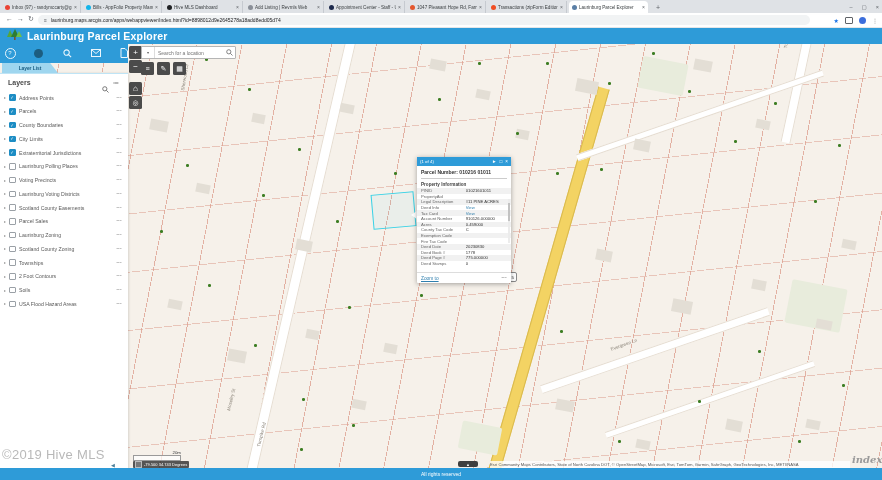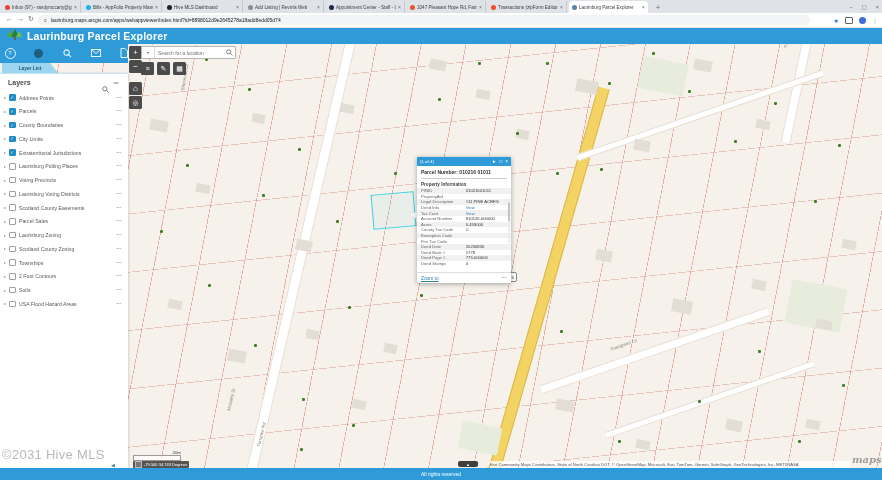--- a/index.html
+++ b/index.html
@@ -522,22 +522,22 @@
   </div>
 
   <div class="scalebar">
     <div class="scalelabel">20m</div>
     <div class="scalebox"></div>
   </div>
   <div class="coords">
     <span class="coord-ic"></span>
     <span class="coord-text">-79.500 34.743 Degrees</span>
   </div>
-  <div class="watermark">©2031 Hive MLS</div>
+  <div class="watermark">©2019 Hive MLS</div>
   <div class="collapse">◀</div>
   <div class="pill">▲</div>
   <div class="attrib">Esri Community Maps Contributors, State of North Carolina DOT, © OpenStreetMap, Microsoft, Esri, TomTom, Garmin, SafeGraph, GeoTechnologies, Inc, METI/NASA</div>
-  <div class="esri">maps</div>
+  <div class="esri">index</div>
   <div class="footer">
     <span>All rights reserved</span>
   </div>
 
 </div>
 
 </body></html>

